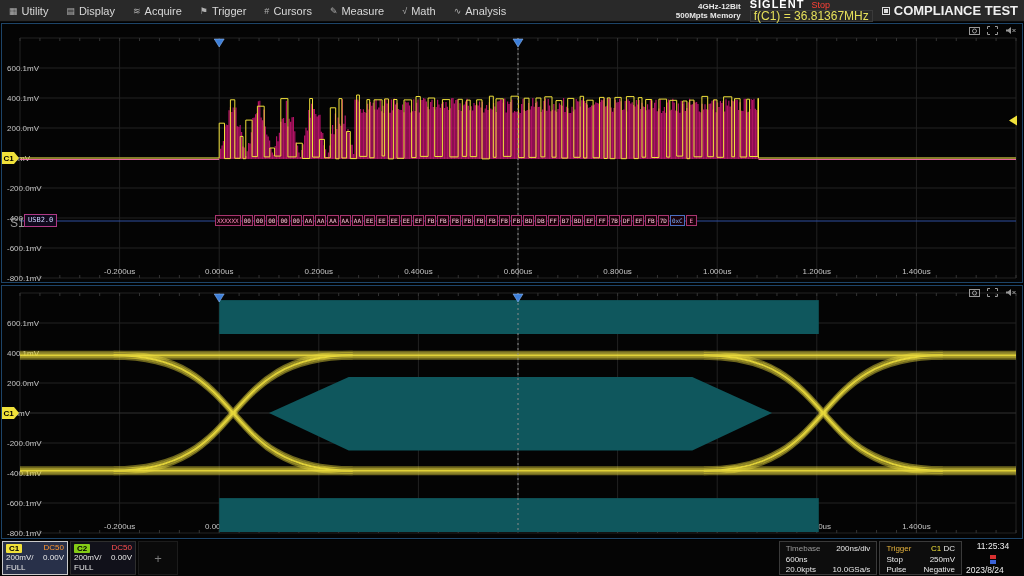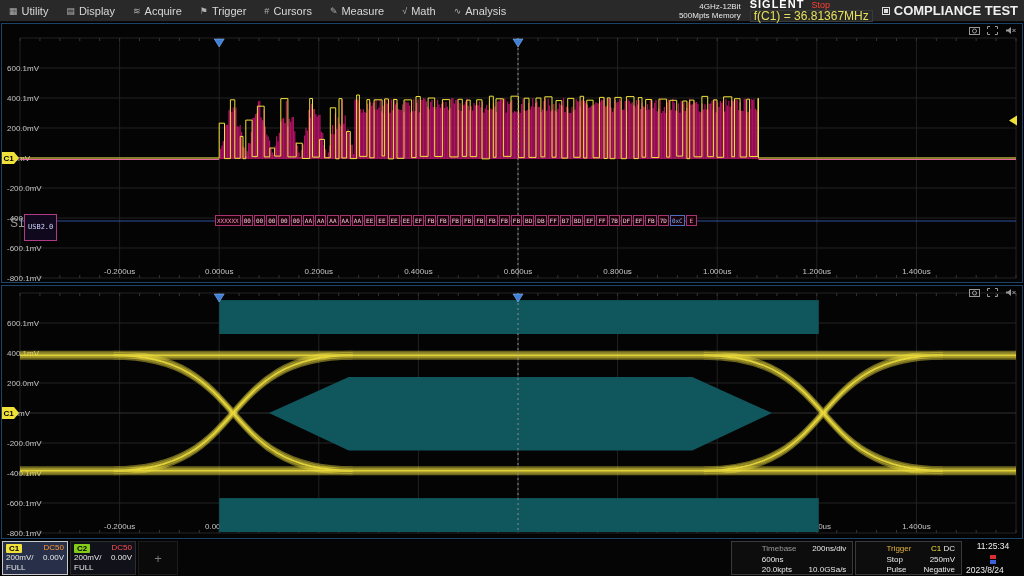--- a/index.html
+++ b/index.html
@@ -1,51 +1,51 @@
 <!DOCTYPE html>
 <html><head>
 <meta charset="utf-8">
 <style>
 *{margin:0;padding:0;box-sizing:border-box;}
 html,body{width:1024px;height:576px;background:#000;overflow:hidden;font-family:"Liberation Sans",sans-serif;}
 .menubar{position:absolute;top:0;left:0;width:1024px;height:22px;background:#292929;display:flex;align-items:center;border-bottom:1px solid #0a0a0a;}
 .menu-item{display:flex;align-items:center;gap:4px;padding:0 9px;height:22px;color:#d8d8d8;font-size:11px;}
 .menu-item .mi{color:#b0b0b0;font-size:9px;}
 .mb-right{margin-left:auto;display:flex;align-items:center;gap:9px;padding-right:6px;}
-.acq{color:#e8e8e8;font-size:8px;text-align:right;line-height:9px;}
+.acq{color:#e8e8e8;font-size:8px;text-align:right;line-height:9px;font-weight:bold;}
 .brandblk{display:flex;flex-direction:column;line-height:10px;}
 .brandrow{display:flex;gap:7px;align-items:baseline;}
 .brand{color:#fff;font-weight:bold;font-size:11px;letter-spacing:1px;}
 .runstate{color:#ff4136;font-size:9px;}
 .freq{color:#e6e05a;font-size:12px;border:1px solid #3a3a3a;padding:0 3px;}
 .compliance{display:flex;align-items:center;gap:4px;color:#f0f0f0;font-size:13px;font-weight:bold;}
 .comp-icon{width:8px;height:8px;border:1px solid #ddd;position:relative;}
 .comp-icon::after{content:"";position:absolute;inset:1px;background:#ddd;}
 .panel{position:absolute;left:1px;width:1022px;border:1px solid #1d4468;background:#040404;}
 #panel1{top:23px;height:260px;}
 #panel2{top:285px;height:254px;}
 .panel svg.plot{position:absolute;left:0;top:0;}
 .corner-icons{position:absolute;top:2px;right:6px;display:flex;gap:7px;z-index:5;}
 .bus-row{position:absolute;top:190px;left:0;width:100%;height:14px;z-index:4;font-family:"DejaVu Sans Mono",monospace;}
 .bus-label{position:absolute;left:8px;top:2px;color:#9a9a9a;font-size:12px;font-family:"Liberation Sans",sans-serif;}
-.bus-name{position:absolute;left:22px;top:0;border:1px solid #b03a86;background:#10081c;color:#cfd6ff;font-size:7px;line-height:11px;padding:7px 3px;}
+.bus-name{position:absolute;left:22px;top:0;border:1px solid #b03a86;background:#10081c;color:#cfd6ff;font-size:7px;line-height:11px;padding:0 3px;}
 .bytes{position:absolute;left:213px;top:1px;display:flex;gap:1px;}
 .byte{border:1px solid #a8356f;background:#190009;color:#ffc8dc;font-size:6px;line-height:9px;padding:0 1px;min-width:11px;text-align:center;white-space:nowrap;}
 .byte.px{color:#ff8fc0;}
 .byte.crc{color:#7fb2ff;border-color:#4b6fc0;}
 .statusbar{position:absolute;top:540px;left:0;width:1024px;height:36px;background:#050505;display:flex;align-items:stretch;padding:1px 2px;gap:2px;}
 .chwrap{display:flex;gap:2px;}
 .chbox{width:66px;border:1px solid #2e2e2e;background:#11111a;padding:1px 3px;display:flex;flex-direction:column;justify-content:space-between;font-size:8px;color:#e8e8e8;}
 .chbox.sel{background:#283049;border-color:#c9c9c9;}
 .chrow{display:flex;justify-content:space-between;align-items:center;line-height:10px;}
 .chip{font-weight:bold;color:#000;padding:0 3px;border-radius:1px;font-size:8px;line-height:9px;}
 .addch{width:40px;display:flex;align-items:center;justify-content:center;color:#7a7a7a;font-size:13px;border:1px solid #1c1c1c;background:#0a0a0a;}
 .sb-right{margin-left:auto;display:flex;gap:2px;}
 .sb-box{border:1px solid #3a3a3a;background:#0d0d0d;padding:2px 6px;}
-.sb-grid{display:grid;grid-template-columns:auto auto;column-gap:12px;font-size:8px;line-height:10.5px;color:#e8e8e8;margin-left:24px;}
+.sb-grid{display:grid;grid-template-columns:auto auto;column-gap:12px;font-size:8px;line-height:10.5px;color:#e8e8e8;}
 .sb-grid .r{text-align:right;}
 .muted{color:#9a9a9a;}
 .trig-title{color:#e6b33c;}
 .c1col{color:#f0e13a;font-weight:normal;}
 .clock{width:58px;display:flex;flex-direction:column;justify-content:center;color:#efefef;font-size:8.5px;line-height:11px;padding:0 2px;}
 .clock-top{display:flex;align-items:center;gap:3px;flex-direction:column;}
 </style>
 </head>
 <body>
 

